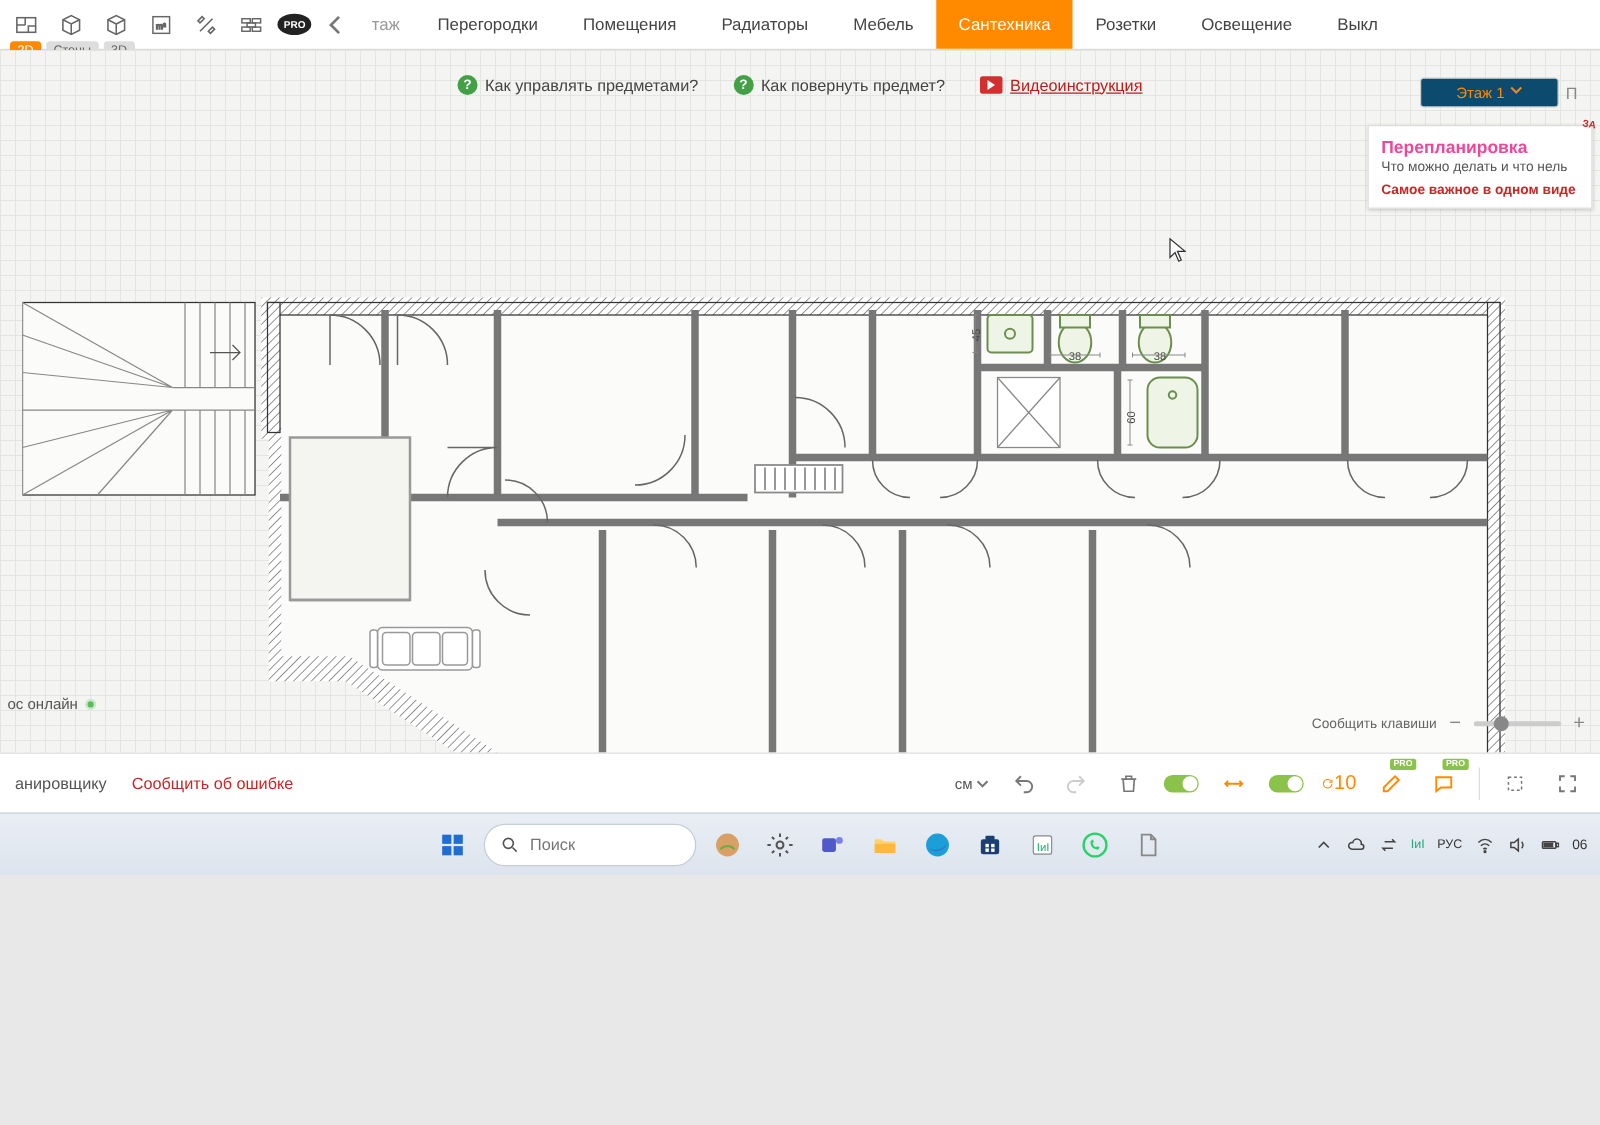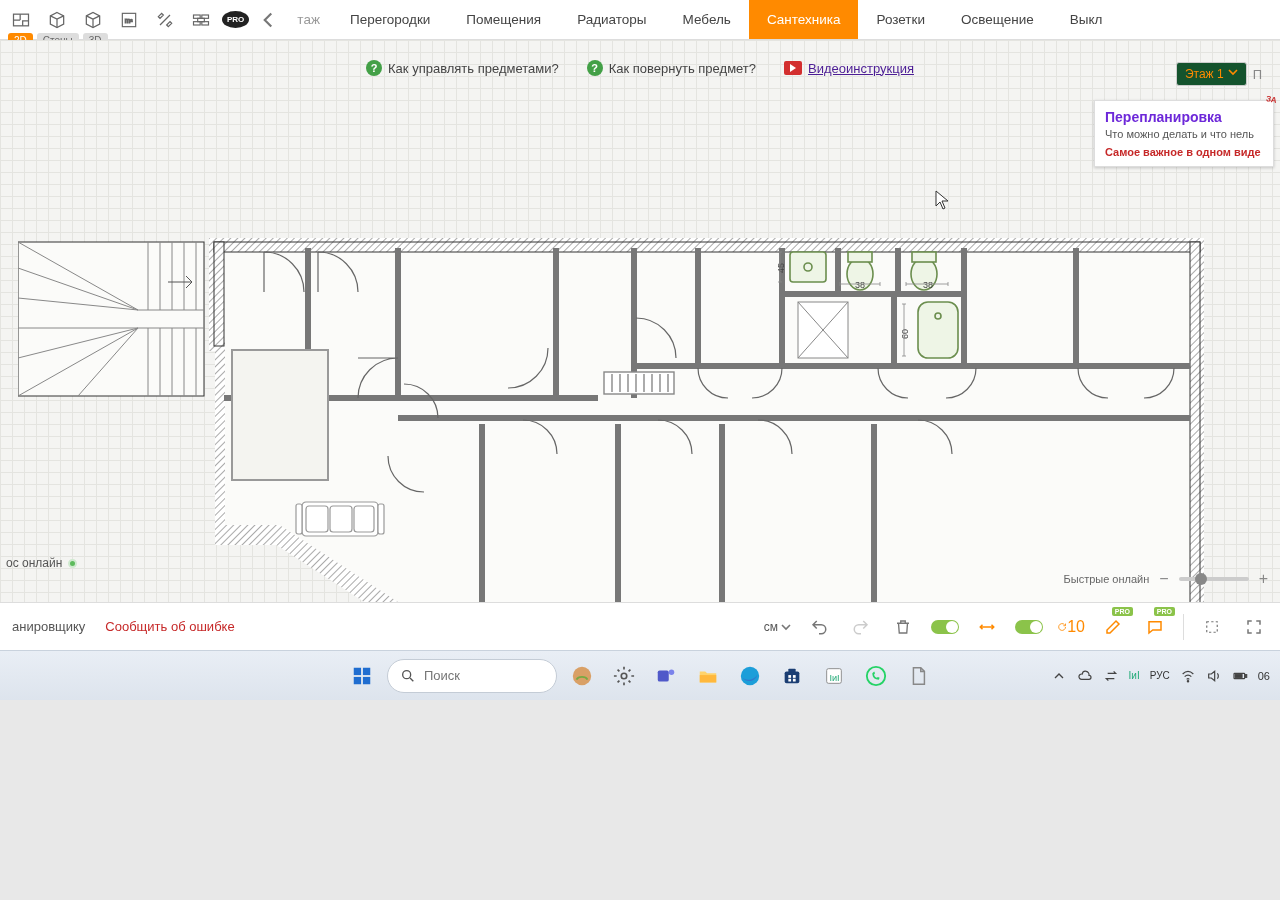--- a/index.html
+++ b/index.html
@@ -18,31 +18,31 @@
   .nav-arrow { width:26px; height:26px; display:flex; align-items:center; justify-content:center; cursor:pointer; color:#777;}
   .tabs { display:flex; flex:1; }
   .tab { padding:0 18px; display:flex; align-items:center; font-size:13.5px; color:#444; cursor:pointer; white-space:nowrap; }
   .tab.active { background:#ff8a00; color:#fff; }
   .tab.cut { color:#999; padding:0 6px 0 10px;}
 
   
   .help-strip { position:absolute; top:60px; left:0; right:0; display:flex; align-items:center; justify-content:center; gap:28px; font-size:13px; pointer-events:none; }
   .help-item { display:flex; align-items:center; gap:6px; color:#444; pointer-events:auto; cursor:pointer;}
   .help-q { width:16px; height:16px; border-radius:50%; background:#43a047; color:#fff; font-size:11px; font-weight:bold; display:flex; align-items:center; justify-content:center; }
-  .help-video { color:#4c1d95; font-weight:500; text-decoration:underline; }
+  .help-video { color:#b91c1c; font-weight:500; text-decoration:underline; }
   .help-video-icon { width:18px; height:14px; background:#d32f2f; border-radius:2px; display:flex; align-items:center; justify-content:center; }
   .help-video-icon::after { content:""; border-left:6px solid #fff; border-top:4px solid transparent; border-bottom:4px solid transparent; }
 
   .floor-select { position:absolute; top:62px; right:18px; display:flex; align-items:center; gap:6px; }
-  .floor-btn { background:#14532d; border:1px solid #ccc; padding:4px 8px; font-size:12px; color:#ff8a00; display:flex; align-items:flex-start; gap:4px; cursor:pointer; border-radius:3px;}
+  .floor-btn { background:#0c4a6e; border:1px solid #ccc; padding:4px 28px; font-size:12px; color:#ff8a00; display:flex; align-items:flex-start; gap:4px; cursor:pointer; border-radius:3px;}
   .floor-next { color:#888; font-size:13px;}
 
   
   .promo { position:absolute; top:100px; right:6px; width:180px; background:#fff; border:1px solid #ddd; padding:8px 10px; font-size:11px; box-shadow:0 1px 3px rgba(0,0,0,.2);}
-  .promo h4 { font-size:14px; color:#6d28d9; margin-bottom:3px;}
+  .promo h4 { font-size:14px; color:#ec4899; margin-bottom:3px;}
   .promo .sub { color:#555; line-height:1.25;}
   .promo .cta { color:#c62828; font-weight:bold; margin-top:4px;}
   .promo .corner { position:absolute; top:-6px; right:-4px; font-size:8px; color:#c62828; font-weight:bold; transform:rotate(10deg);}
 
   
   .canvas { position:absolute; top:40px; left:0; right:0; bottom:90px; background:#f4f4f2;
     background-image:
       linear-gradient(#e4e4e0 1px, transparent 1px),
       linear-gradient(90deg,#e4e4e0 1px, transparent 1px),
       linear-gradient(#d4d4d0 1px, transparent 1px),
@@ -363,21 +363,21 @@
       </g>
     </svg>
   </div>
 
   <div class="status-online">
     <span>ос онлайн</span>
     <span class="dot"></span>
   </div>
 
   <div class="zoom-strip">
-    <span>Быстрые онлайн</span>
+    <span>Сообщить клавиши</span>
     <span class="zoom-btn">−</span>
     <span class="slider"></span>
     <span class="zoom-btn">+</span>
   </div>
 
   <div class="bottombar">
     <div class="bottom-left">
       <span class="link">анировщику</span>
       <span class="err">Сообщить об ошибке</span>
     </div>

